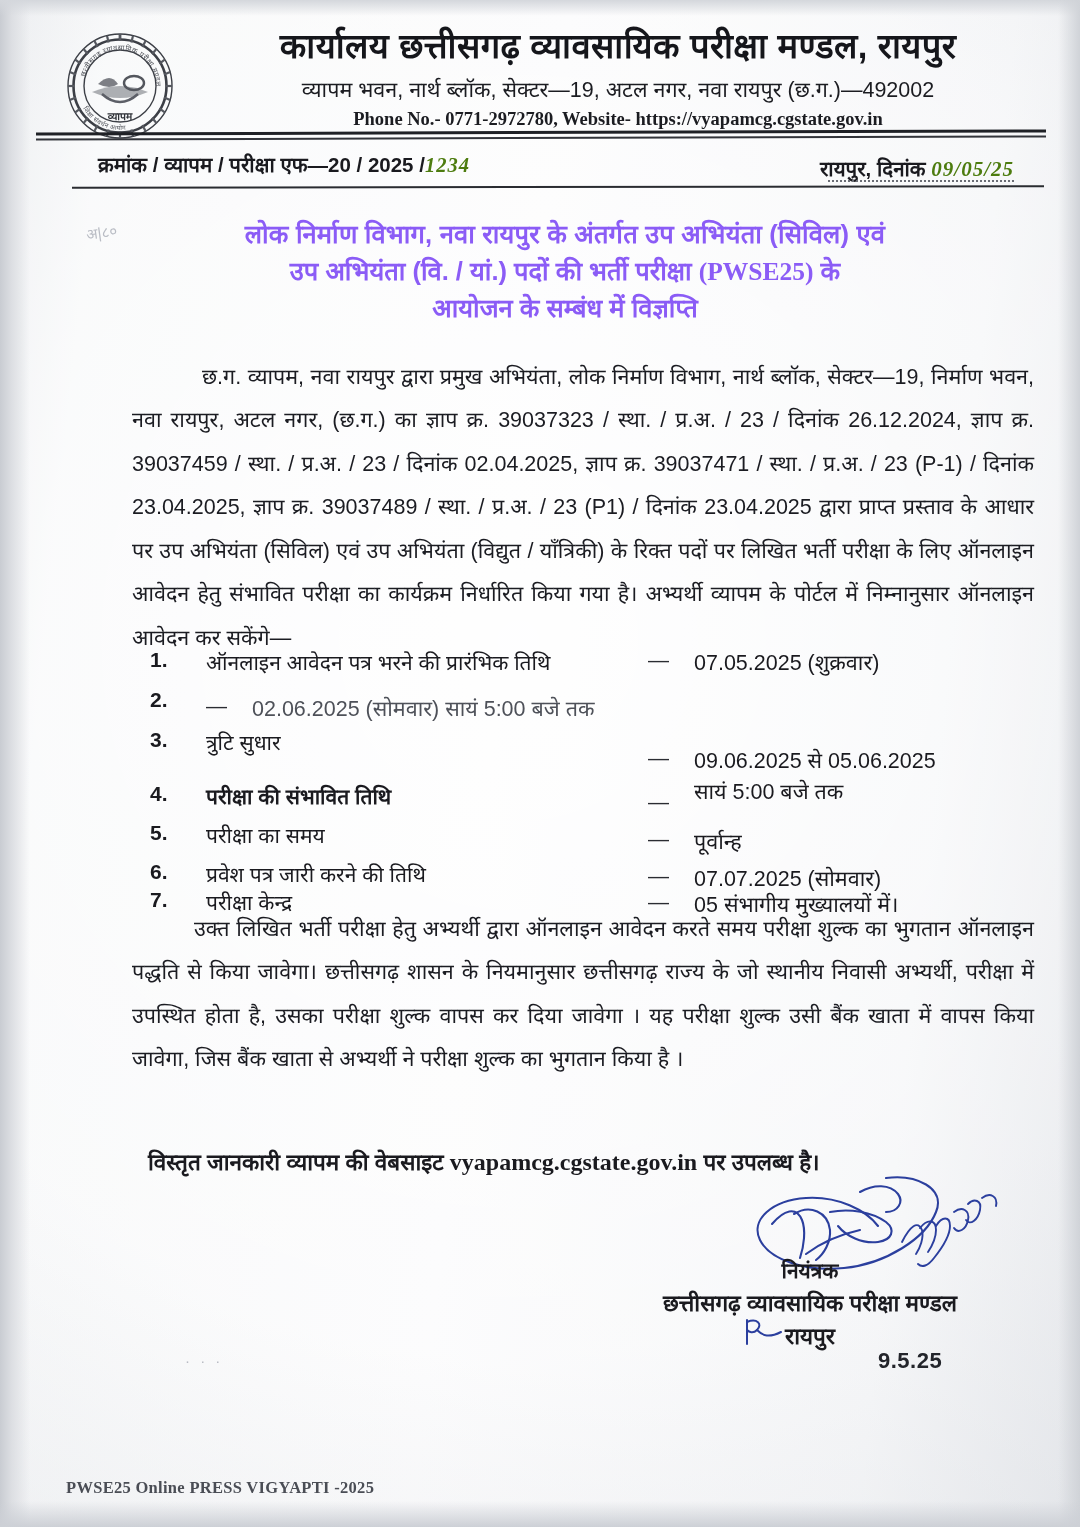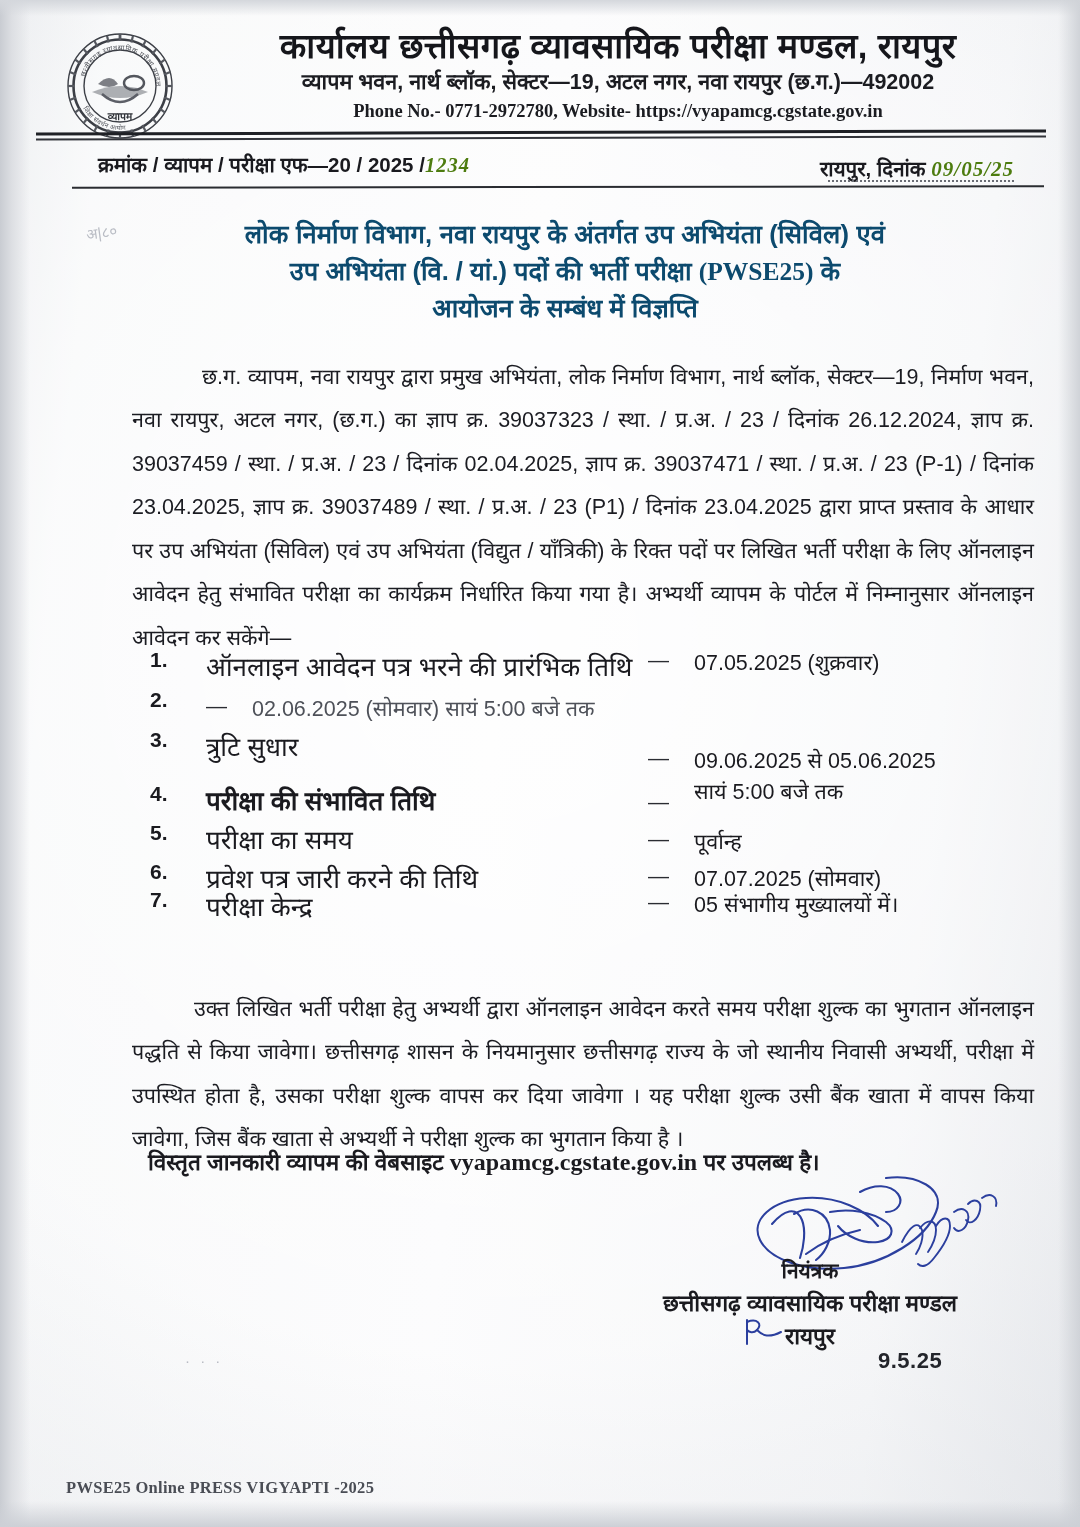--- a/index.html
+++ b/index.html
@@ -81,23 +81,23 @@
   .org-name {
     font-size: 34.5px;
     font-weight: 700;
     letter-spacing: 0.4px;
     line-height: 1.16;
     white-space: nowrap;
     color: #15161b;
   }
   .org-addr {
     font-size: 21.5px;
-    font-weight: 700;
+    font-weight: 400;
     line-height: 1.2;
-    margin-top: 4px;
+    margin-top: 12px;
     white-space: nowrap;
     color: #1b1c21;
   }
   .org-contact {
     font-family: "Liberation Serif", "DejaVu Serif", serif;
     font-size: 18.5px;
     font-weight: 700;
     margin-top: 5px;
     white-space: nowrap;
     color: #1b1c21;
@@ -160,21 +160,21 @@
   }
 
   
   .subject {
     position: absolute;
     left: 160px; right: 110px; top: 216px;
     text-align: center;
     font-size: 25.5px;
     font-weight: 600;
     line-height: 1.46;
-    color: #0c4a6e;
+    color: #8b5cf6;
   }
   .subject .l1 { display: block; letter-spacing: 0.2px; }
   .subject .l2 { display: block; }
   .subject .l3 { display: block; }
   .subject .code {
     font-family: "Liberation Serif", "DejaVu Serif", serif;
     font-weight: 700;
   }
 
   
@@ -186,21 +186,21 @@
     text-justify: inter-word;
     color: #1b1c22;
     font-weight: 500;
     margin-left: 40px;
   }
   #para-main {
     left: 92px; right: 46px; top: 356px;
   }
   #para-main .indent { display: inline-block; width: 70px; }
   #para-fee {
-    left: 92px; right: 46px; top: 988px;
+    left: 92px; right: 46px; top: 908px;
   }
   #para-fee .indent { display: inline-block; width: 62px; }
 
   
   .schedule {
     position: absolute;
     left: 150px; right: 60px; top: 648px;
     height: 268px;
   }
   .srow {
@@ -211,21 +211,21 @@
   }
   .snum {
     width: 56px;
     flex: 0 0 56px;
     font-size: 21px;
     font-weight: 700;
     font-family: "Liberation Sans", sans-serif;
   }
   .slabel {
     flex: 0 0 442px;
-    font-size: 26px;
+    font-size: 21px;
     font-weight: 500;
     white-space: nowrap;
   }
   .sdash {
     flex: 0 0 46px;
     font-size: 21px;
     color: #2a2c32;
   }
   .sval {
     flex: 1 1 auto;

